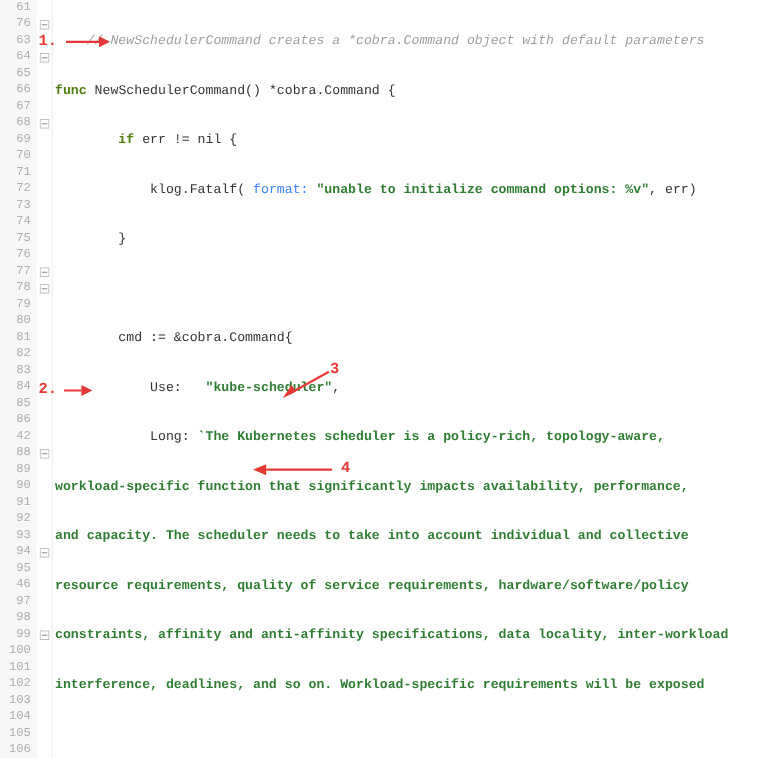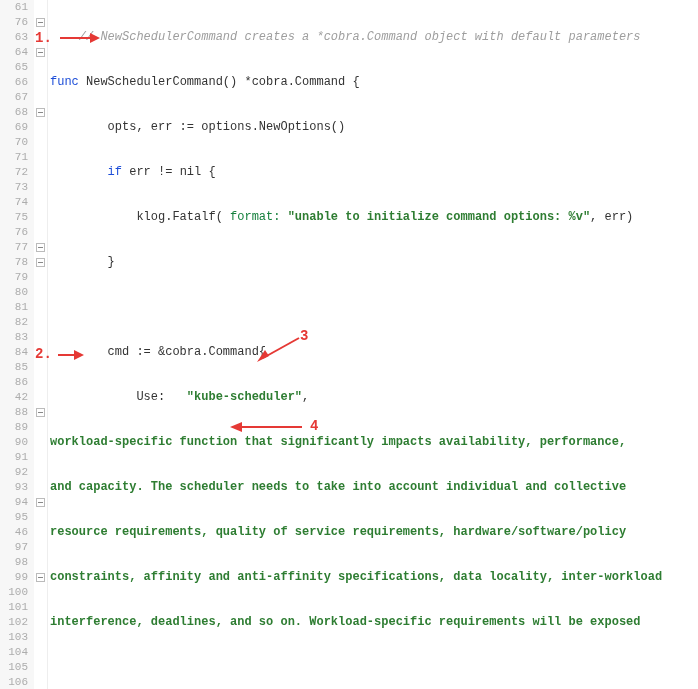--- a/index.html
+++ b/index.html
@@ -42,23 +42,23 @@
   .fold svg { display:block; }
   .code {
     flex: 1;
     line-height: 15px;
     padding-left: 2px;
     white-space: pre;
     position: relative;
   }
   .row { height: 15px; position: relative; }
   .c-comment { color: #9e9e9e; font-style: italic; }
-  .c-kw { color: #1d4ed8; font-weight: normal; }
+  .c-kw { color: #4d7c0f; font-weight: bold; }
   .c-str { color: #2e7d32; font-weight: bold; }
-  .c-hint { color: #15803d; font-style: normal; }
+  .c-hint { color: #3b82f6; font-style: normal; }
   .annot {
     position: absolute;
     color: #e53935;
     font-weight: bold;
     font-size: 14px;
     z-index: 5;
   }
   .arrow-r {
     position: absolute;
     z-index: 5;
@@ -203,27 +203,27 @@
       <div class="fold"></div>
       <div class="fold"></div>
       <div class="fold"></div>
       <div class="fold"></div>
       <div class="fold"></div>
   </div>
 
   <div class="code">
     <div class="row"><span class="c-comment">    // NewSchedulerCommand creates a *cobra.Command object with default parameters</span></div>
     <div class="row"><span class="c-kw">func</span><span> NewSchedulerCommand() *cobra.Command {</span></div>
-    <div class="row"><span>        opts, err := options.NewOptions()</span></div>
     <div class="row"><span>        </span><span class="c-kw">if</span><span> err != nil {</span></div>
     <div class="row"><span>            klog.Fatalf( </span><span class="c-hint">format:</span><span class="c-str"> "unable to initialize command options: %v"</span><span>, err)</span></div>
     <div class="row"><span>        }</span></div>
     <div class="row"></div>
     <div class="row"><span>        cmd := &amp;cobra.Command{</span></div>
     <div class="row"><span>            Use:   </span><span class="c-str">"kube-scheduler"</span><span>,</span></div>
+    <div class="row"><span>            Long: </span><span class="c-str">`The Kubernetes scheduler is a policy-rich, topology-aware,</span></div>
     <div class="row"><span class="c-str">workload-specific function that significantly impacts availability, performance,</span></div>
     <div class="row"><span class="c-str">and capacity. The scheduler needs to take into account individual and collective</span></div>
     <div class="row"><span class="c-str">resource requirements, quality of service requirements, hardware/software/policy</span></div>
     <div class="row"><span class="c-str">constraints, affinity and anti-affinity specifications, data locality, inter-workload</span></div>
     <div class="row"><span class="c-str">interference, deadlines, and so on. Workload-specific requirements will be exposed</span></div>
     
     
     
     
     

